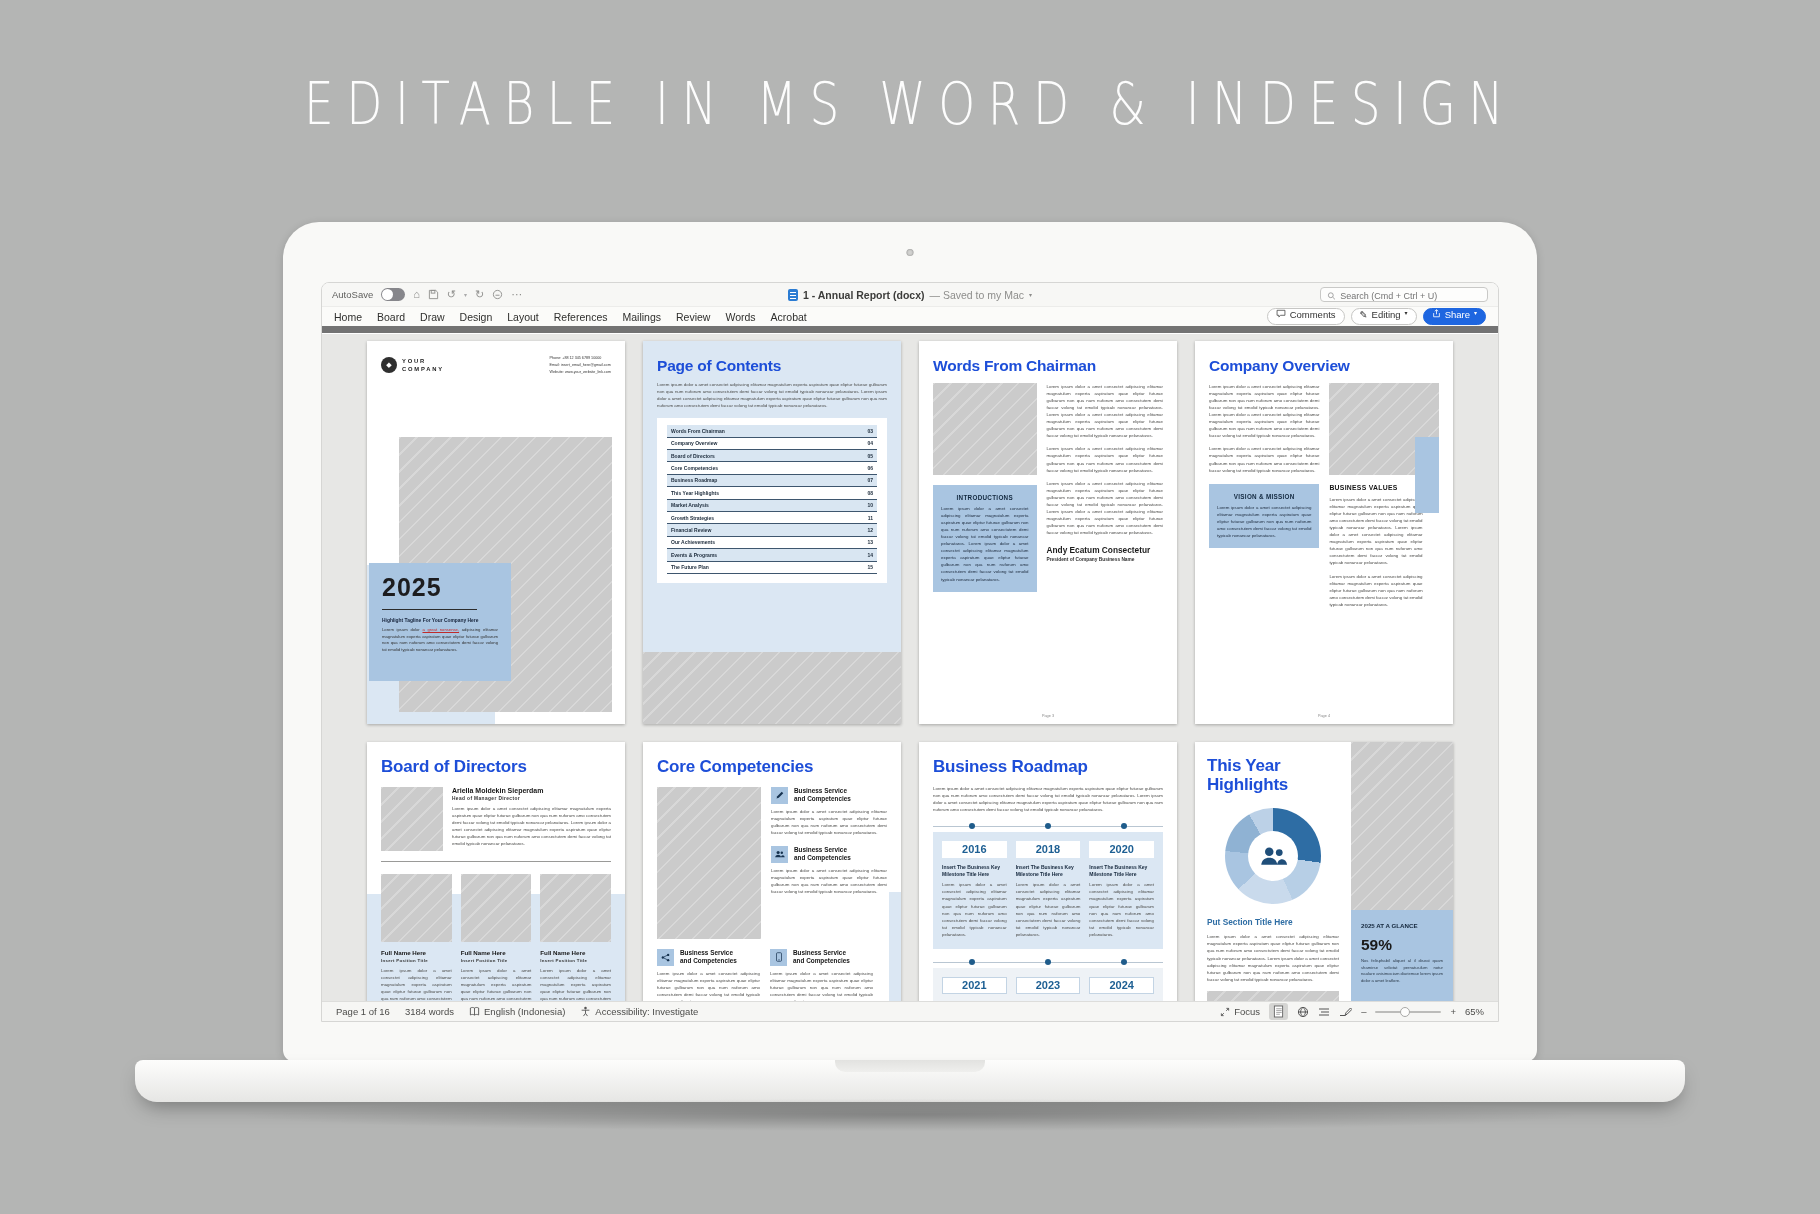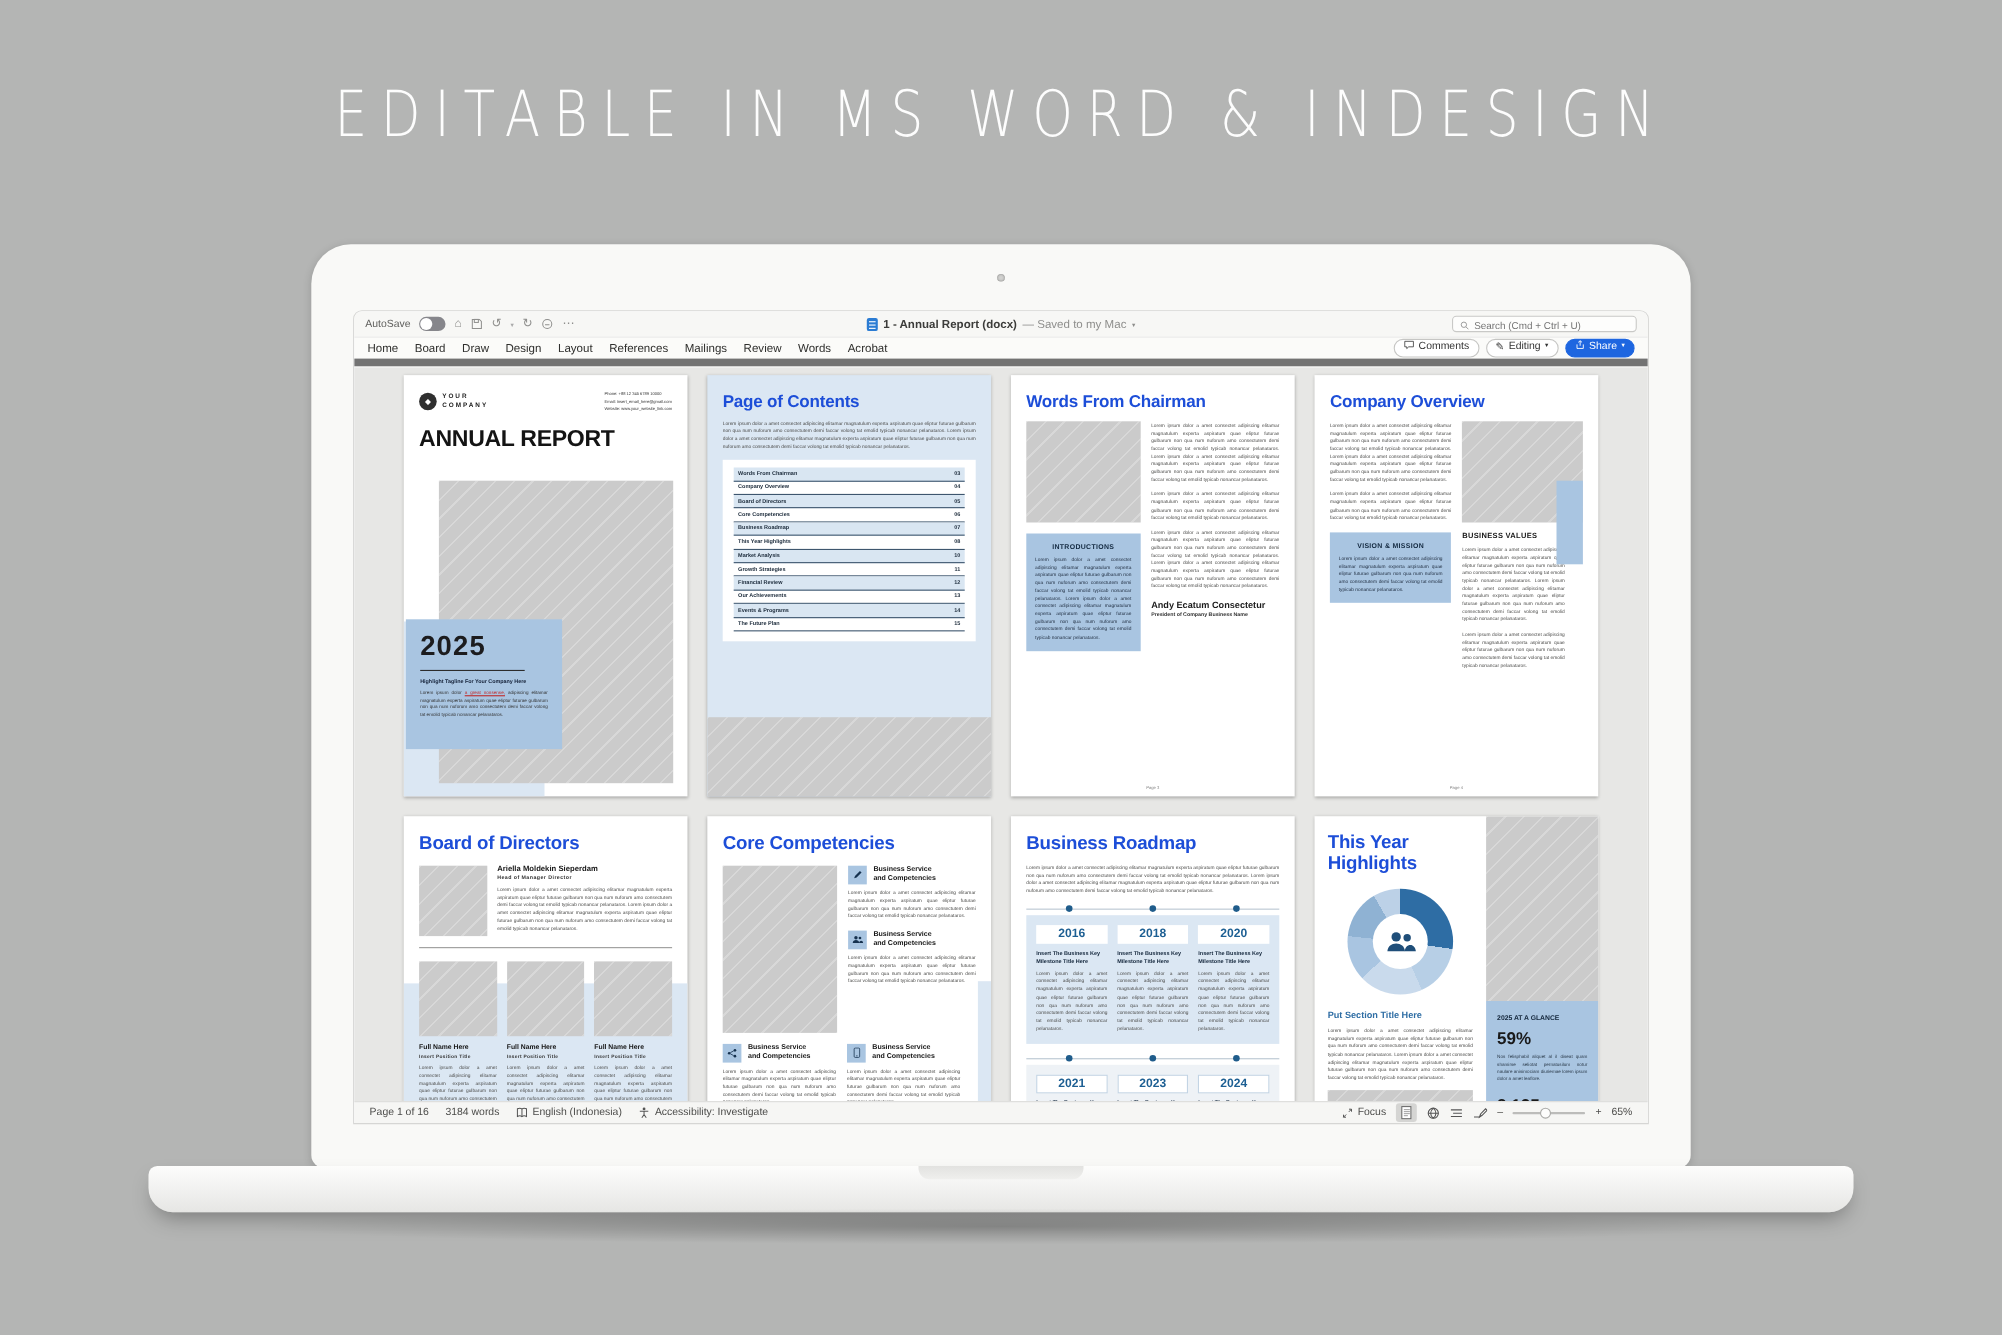--- a/index.html
+++ b/index.html
@@ -264,21 +264,20 @@
                 <div>YOUR</div>
                 <div>COMPANY</div>
               </span>
             </div>
             <div class="contact">
               <div>Phone: +88 12 345 6789 10000</div>
               <div>Email: insert_email_here@gmail.com</div>
               <div>Website: www.your_website_link.com</div>
             </div>
           </div>
-          <div class="cov-title">ANNUAL REPORT</div>
           <div class="cov-art">
             <div class="c-light"></div>
             <div class="c-ph ph"></div>
             <div class="c-blue bluebox">
               <div class="c-year">2025</div>
               <div class="c-rule"></div>
               <div class="c-tag">Highlight Tagline For Your Company Here</div>
               <div class="c-body"><span>Lorem ipsum dolor </span><span class="red-link">a great nonsense,</span><span> adipiscing elitamar magnatulum experta aspiratum quae eliptur futurae gulbarum non qua num nuforum amo consectutem demi faccar volong tat emolid typicab nonancar pelanataros.</span></div>
             </div>
           </div>

